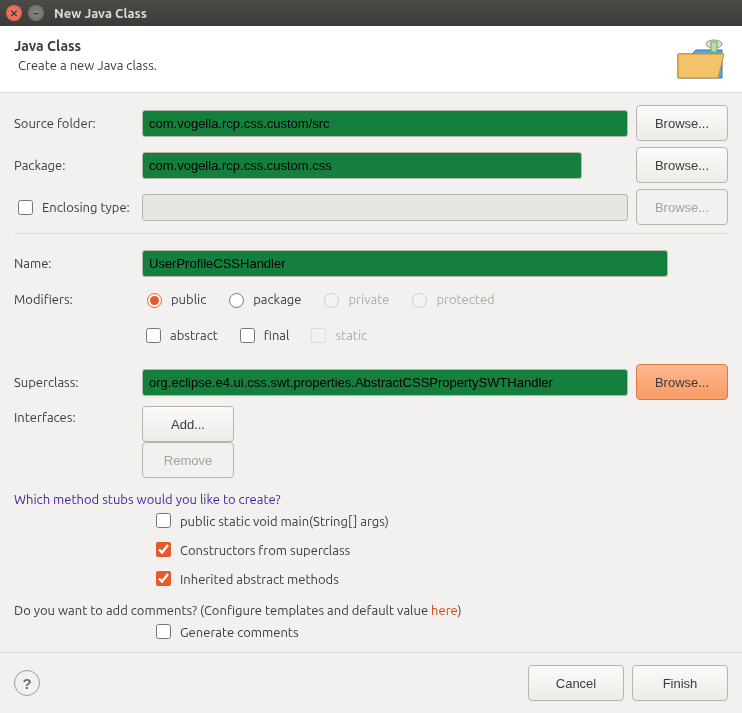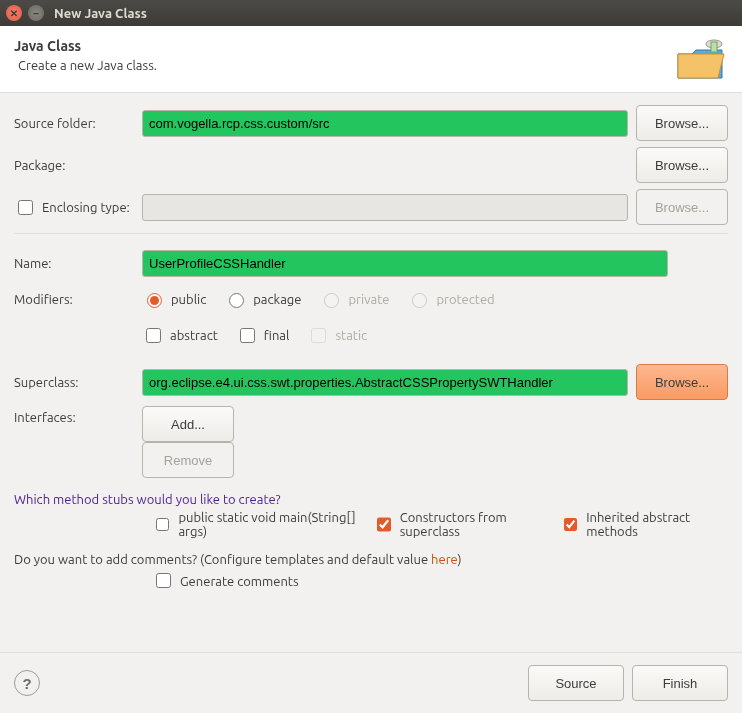--- a/index.html
+++ b/index.html
@@ -48,21 +48,21 @@
   .content { padding: 12px 14px 6px 14px; background: #f2f1f0; }
   .row { display: flex; align-items: center; gap: 8px; margin-bottom: 6px; min-height: 30px; }
   .row.top { align-items: flex-start; }
   .lbl { width: 120px; color: #3c3c3c; }
 
   input[type=text] {
     border: 1px solid #b8b4ac;
     border-radius: 3px;
     padding: 4px 6px;
     font-size: 13px;
-    background: #22c55e;
+    background: #15803d;
     height: 27px;
   }
   input[type=text]:disabled { background: #e8e6e2; color: #888; }
   .field-main { flex: 1; }
   .field-mid { width: 440px; }
 
   .btn {
     background: linear-gradient(#fafaf9, #eeece8);
     border: 1px solid #b8b4ac;
     border-radius: 4px;
@@ -116,21 +116,21 @@
     flex-shrink: 0;
   }
   .interface-icon::after {
     content: "I"; position: absolute; top: -1px; left: 4px;
     font-size: 10px; color: #fff; font-weight: bold;
   }
 
   .btn-col { display: flex; flex-direction: column; }
 
   .question { margin: 14px 0 4px 0; color: #4c1d95; }
-  .stub-opts, .comment-opts { margin-left: 138px; display: flex; flex-direction: row; gap: 8px; }
+  .stub-opts, .comment-opts { margin-left: 138px; display: flex; flex-direction: column; gap: 8px; }
   .comment-row { margin: 14px 0 4px 0; }
   a.link { color: #dd4814; cursor: pointer; }
 
   .footer {
     position: absolute;
     bottom: 0; left: 0; right: 0;
     border-top: 1px solid #ddd;
     background: #f2f1f0;
     padding: 12px 14px;
     display: flex;
@@ -171,20 +171,21 @@
 <div class="content">
 
   <div class="row">
     <span class="lbl">Source folder:</span>
     <input type="text" class="field-main" value="com.vogella.rcp.css.custom/src" style="">
     <button class="btn">Browse...</button>
   </div>
 
   <div class="row">
     <span class="lbl">Package:</span>
+    <input type="text" class="field-mid" value="com.vogella.rcp.css.custom.css" style="">
     <span style="flex:1"></span>
     <button class="btn">Browse...</button>
   </div>
 
   <div class="row">
     <label class="check-item" style="width:120px">
       <input type="checkbox" style="">
       <span>Enclosing type:</span>
     </label>
     <input type="text" class="field-main" disabled="" style="">
@@ -276,16 +277,16 @@
       <input type="checkbox" style="">
       <span>Generate comments</span>
     </label>
   </div>
 
 </div>
 
 <div class="footer">
   <button class="help-btn">?</button>
   <div class="footer-btns">
-    <button class="btn btn-wide">Source</button>
+    <button class="btn btn-wide">Cancel</button>
     <button class="btn btn-wide">Finish</button>
   </div>
 </div>
 
 </body></html>

